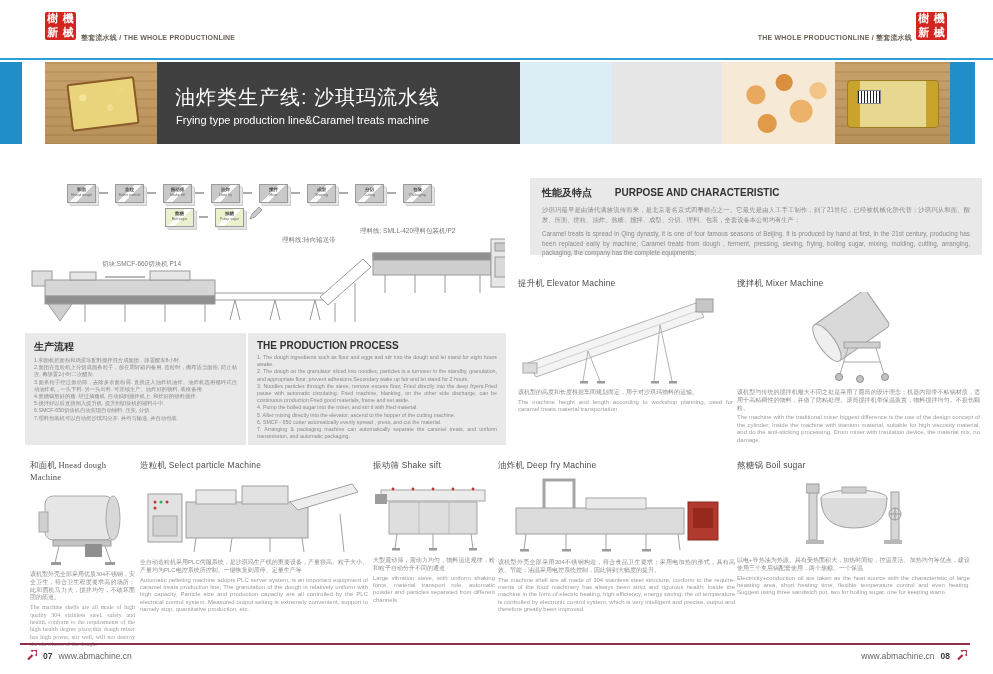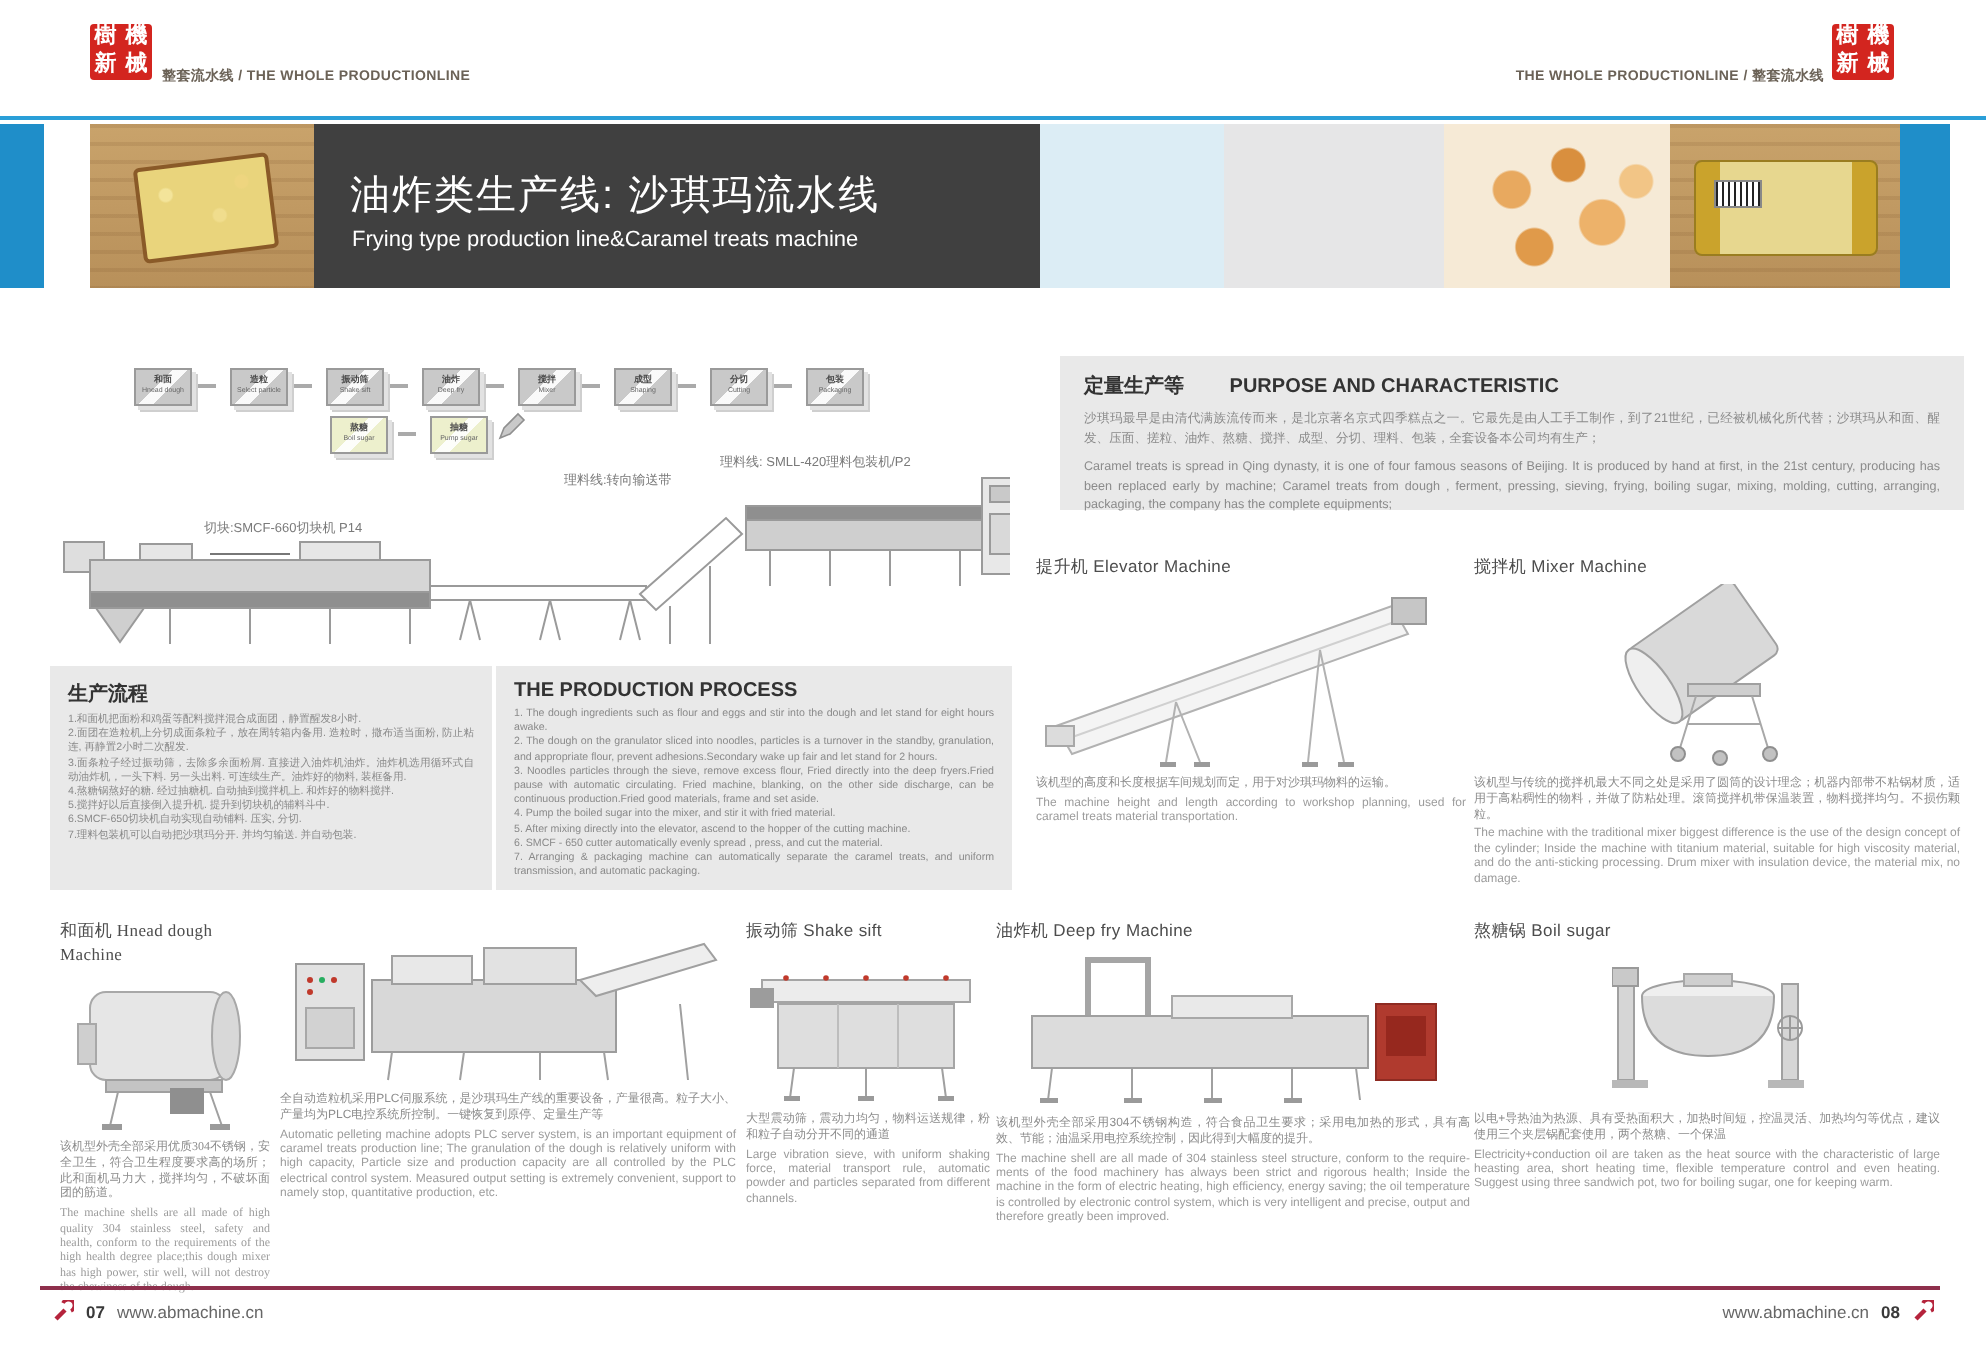--- a/index.html
+++ b/index.html
@@ -232,21 +232,21 @@
     <div class="box-item">2. The dough on the granulator sliced into noodles, particles is a turnover in the standby, granulation, and appropriate flour, prevent adhesions.Secondary wake up fair and let stand for 2 hours.</div>
     <div class="box-item">3. Noodles particles through the sieve, remove excess flour, Fried directly into the deep fryers.Fried pause with automatic circulating. Fried machine, blanking, on the other side discharge, can be continuous production.Fried good materials, frame and set aside.</div>
     <div class="box-item">4. Pump the boiled sugar into the mixer, and stir it with fried material.</div>
     <div class="box-item">5. After mixing directly into the elevator, ascend to the hopper of the cutting machine.</div>
     <div class="box-item">6. SMCF - 650 cutter automatically evenly spread , press, and cut the material.</div>
     <div class="box-item">7. Arranging &amp; packaging machine can automatically separate the caramel treats, and uniform transmission, and automatic packaging.</div>
   </div>
 
   <div class="gbox purpose">
     <div class="purpose-title">
-      <span>定量生产等</span>
+      <span>性能及特点</span>
       <span class="en">PURPOSE AND CHARACTERISTIC</span>
     </div>
     <p>沙琪玛最早是由清代满族流传而来，是北京著名京式四季糕点之一。它最先是由人工手工制作，到了21世纪，已经被机械化所代替；沙琪玛从和面、醒发、压面、搓粒、油炸、熬糖、搅拌、成型、分切、理料、包装，全套设备本公司均有生产；</p>
     <p>Caramel treats is spread in Qing dynasty, it is one of four famous seasons of Beijing. It is produced by hand at first, in the 21st century, producing has been replaced early by machine; Caramel treats from dough , ferment, pressing, sieving, frying, boiling sugar, mixing, molding, cutting, arranging, packaging, the company has the complete equipments;</p>
   </div>
 
   <div class="machine" style="left:518px;top:278px;width:215px;">
     <div class="m-title">提升机 Elevator Machine</div>
     <div class="pwrap" style="height:96px;">
       <svg width="212" height="94">
@@ -296,20 +296,21 @@
         <rect x="50" y="60" width="17" height="13" fill="#8f8f8f"></rect>
         <rect x="16" y="78" width="10" height="3" fill="#9a9a9a"></rect>
           <rect x="70" y="78" width="10" height="3" fill="#9a9a9a"></rect>
       </svg>
     </div>
     <p class="m-cn">该机型外壳全部采用优质304不锈钢，安全卫生，符合卫生程度要求高的场所；此和面机马力大，搅拌均匀，不破坏面团的筋道。</p>
     <p class="m-en">The machine shells are all made of high quality 304 stainless steel, safety and health, conform to the requirements of the high health degree place;this dough mixer has high power, stir well, will not destroy the chewiness of the dough.</p>
   </div>
 
   <div class="machine" style="left:140px;top:460px;width:228px;">
+    <div class="m-title">造粒机 Select particle Machine</div>
     <div class="pwrap" style="height:84px;">
       <svg width="228" height="80">
         <rect x="8" y="20" width="34" height="48" fill="#e2e2e2" stroke="#9c9c9c"></rect>
         <circle cx="15" cy="28" r="1.5" fill="#c0392b"></circle>
           <circle cx="21" cy="28" r="1.5" fill="#27ae60"></circle>
         <circle cx="27" cy="28" r="1.5" fill="#c0392b"></circle>
           <circle cx="15" cy="34" r="1.5" fill="#c0392b"></circle>
         <rect x="13" y="42" width="24" height="20" fill="#d2d2d2" stroke="#a8a8a8"></rect>
         <rect x="46" y="28" width="122" height="36" fill="#d8d8d8" stroke="#9c9c9c"></rect>
         <rect x="56" y="16" width="40" height="14" fill="#e8e8e8" stroke="#a0a0a0"></rect>

